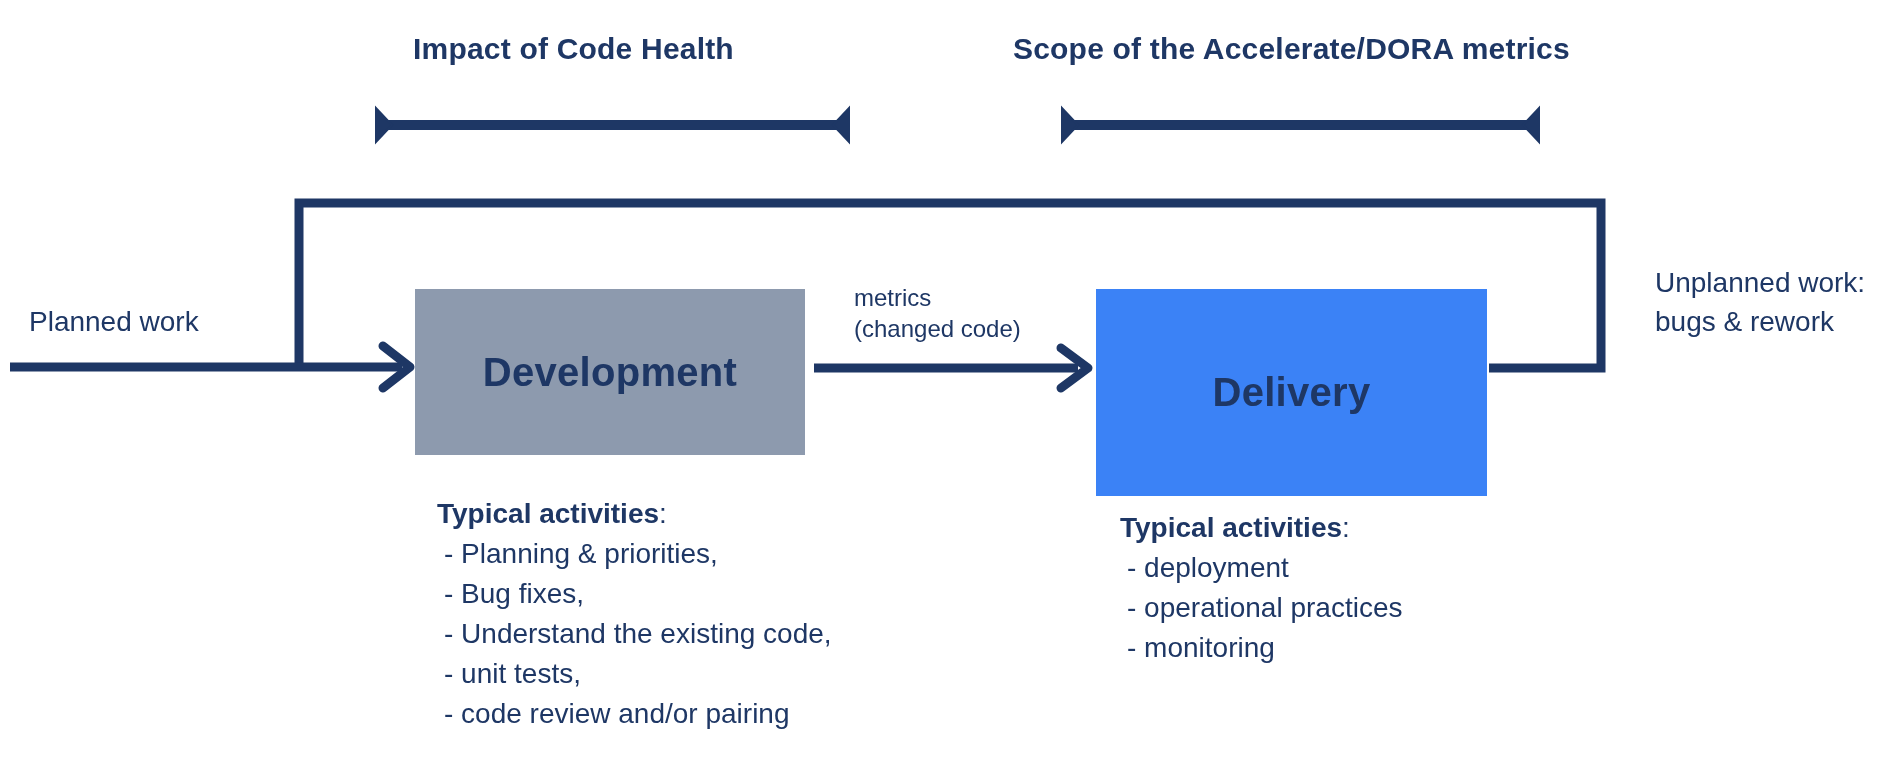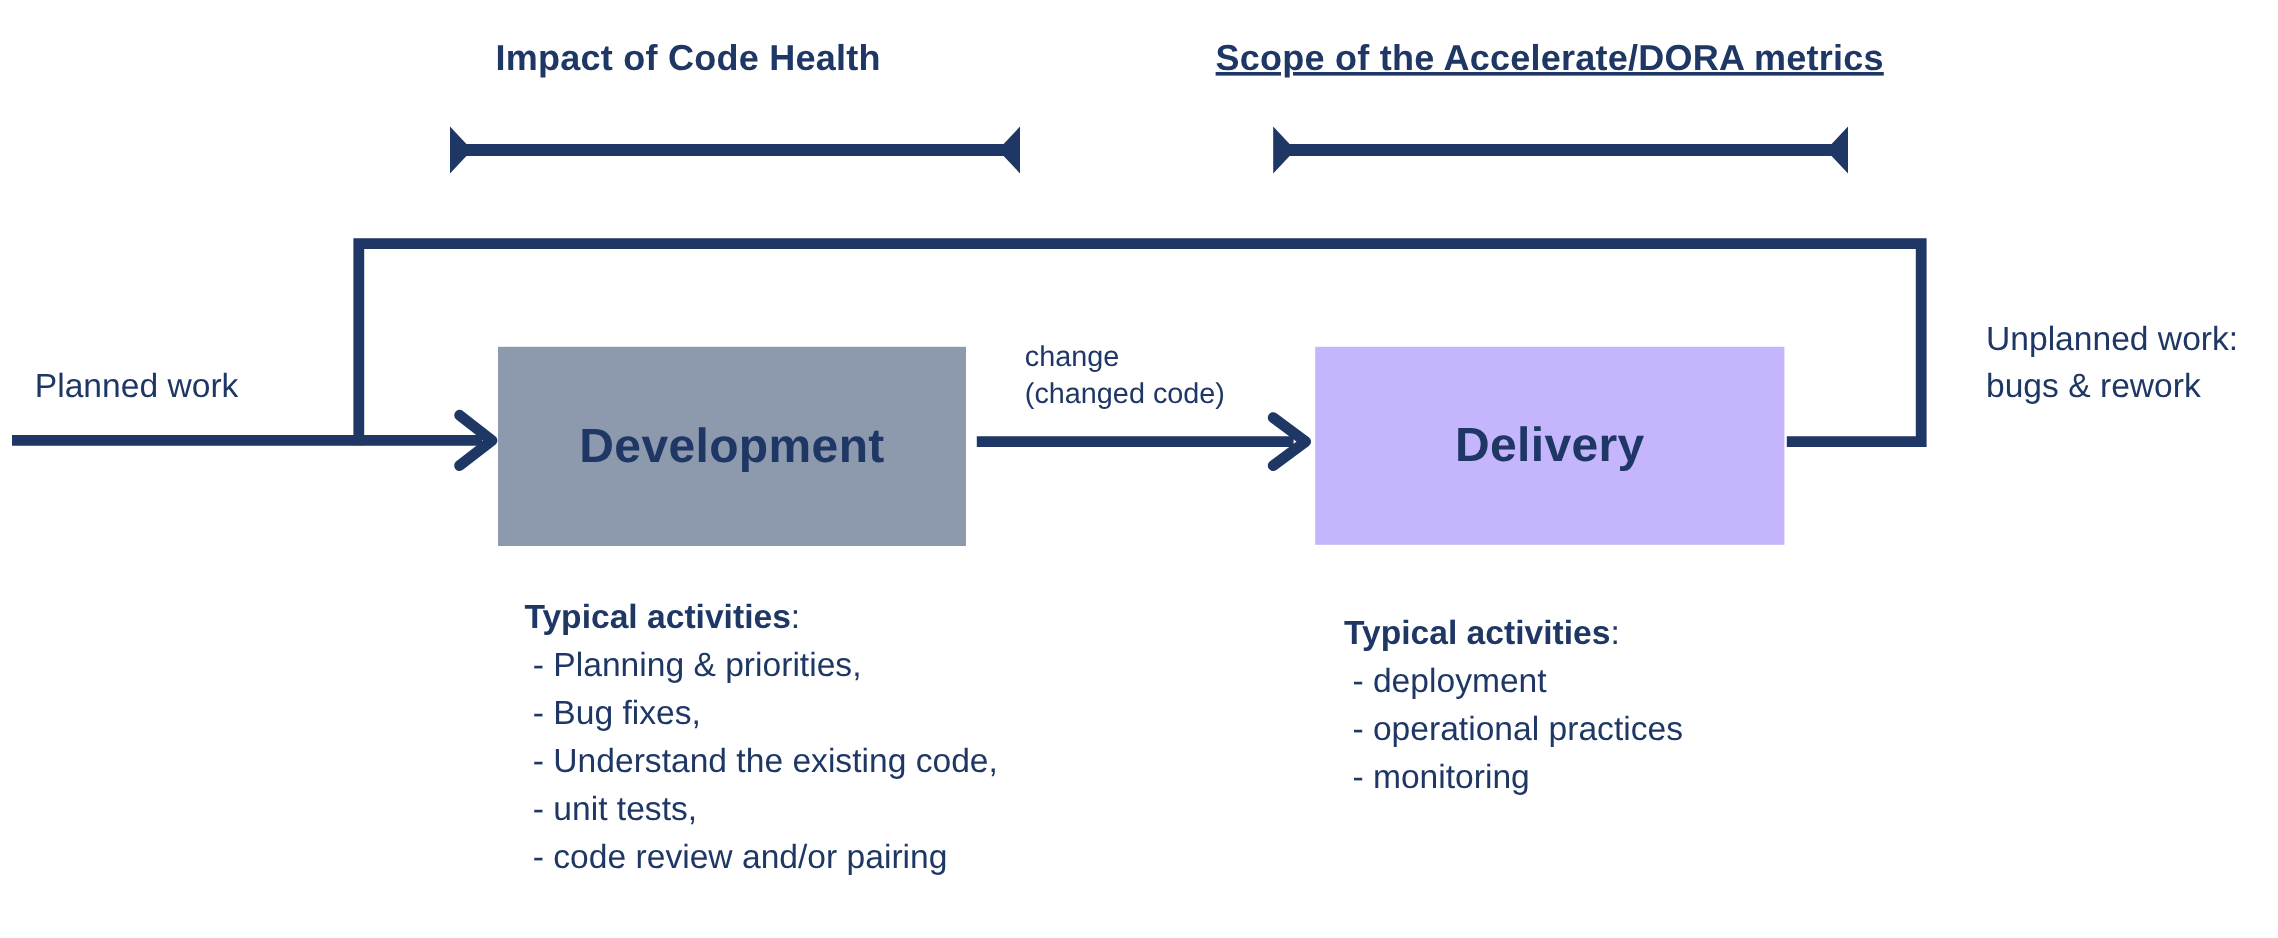--- a/index.html
+++ b/index.html
@@ -26,21 +26,21 @@
     display: flex;
     align-items: center;
     justify-content: center;
   }
   .flow-box .box-label {
     font-size: 40px;
     font-weight: 700;
     letter-spacing: 0.3px;
   }
   #development-box { left: 415px; top: 289px; width: 390px; height: 166px; background: #8d9aae; }
-  #delivery-box    { left: 1096px; top: 289px; width: 391px; height: 165px; background: #c4b5fd; }
+  #delivery-box    { left: 1096px; top: 289px; width: 391px; height: 207px; background: #3b82f6; }
 
   .body-text { font-size: 28px; line-height: 39px; white-space: nowrap; }
   #planned-work-label { left: 29px; top: 302px; }
   #commits-label { left: 854px; top: 282px; font-size: 24px; line-height: 31px; white-space: nowrap; }
   #unplanned-work-label { left: 1627px; top: 263px; margin-left: 28px; }
 
   .activities { font-size: 28px; line-height: 40px; white-space: nowrap; }
   .activities .act-title { font-weight: 700; margin-top: 28px; }
   .activities .act-item { padding-left: 7px; }
   #development-activities { left: 437px; top: 494px; }
@@ -72,33 +72,33 @@
       <path d="M 383 346 L 410 367 L 383 388" stroke-linecap="round" stroke-linejoin="round"></path>
     </g>
 
     <g stroke="#1e3765" stroke-width="9" fill="none">
       <line x1="814" y1="368" x2="1078" y2="368"></line>
       <path d="M 1061 348 L 1088 368 L 1061 388" stroke-linecap="round" stroke-linejoin="round"></path>
     </g>
   </svg>
 
   <div class="abs bracket-title" style="left:413px; top:32px;">Impact of Code Health</div>
-  <div class="abs bracket-title" style="left:1013px; top:32px;text-decoration:underline;">Scope of the Accelerate/DORA metrics</div>
+  <div class="abs bracket-title" style="left:1013px; top:32px;">Scope of the Accelerate/DORA metrics</div>
 
   <div id="development-box" class="abs flow-box">
     <span class="box-label">Development</span>
   </div>
   <div id="delivery-box" class="abs flow-box">
     <span class="box-label">Delivery</span>
   </div>
 
   <div id="planned-work-label" class="abs body-text">Planned work</div>
 
   <div id="commits-label" class="abs">
-    <div>change</div>
+    <div>metrics</div>
     <div>(changed code)</div>
   </div>
 
   <div id="unplanned-work-label" class="abs body-text">
     <div>Unplanned work:</div>
     <div>bugs &amp; rework</div>
   </div>
 
   <div id="development-activities" class="abs activities">
     <div><span class="act-title">Typical activities</span><span>:</span></div>

